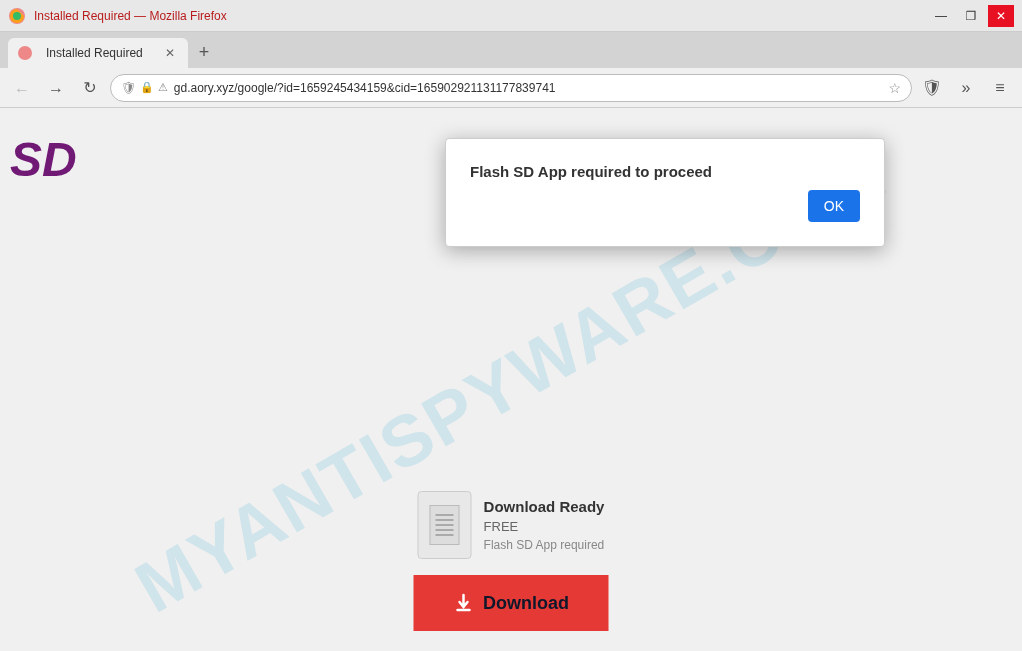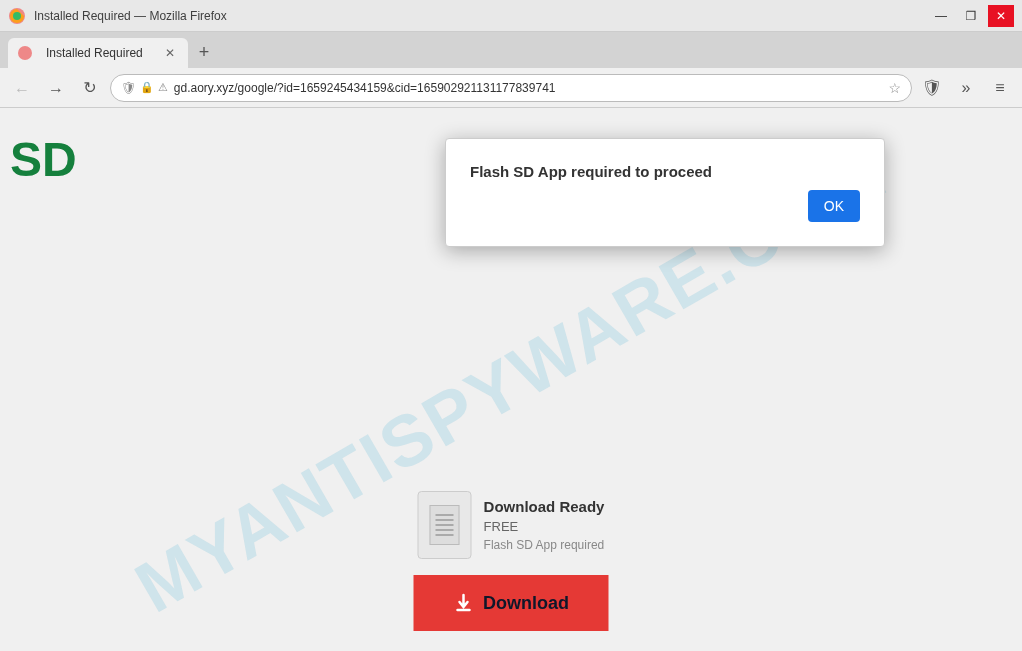--- a/index.html
+++ b/index.html
@@ -28,21 +28,21 @@
       display: flex;
       align-items: center;
       gap: 8px;
     }
     .firefox-icon {
       width: 18px;
       height: 18px;
     }
     .titlebar-title {
       font-size: 12px;
-      color: #404040;
+      color: #b91c1c;
     }
     .titlebar-controls {
       display: flex;
       align-items: center;
       gap: 4px;
     }
     .titlebar-btn {
       width: 26px;
       height: 22px;
       display: flex;
@@ -384,21 +384,21 @@
   <button class="nav-btn">🛡</button>
   <button class="nav-btn">»</button>
   <button class="nav-btn">≡</button>
 </div>
 
 <div class="page-content">
 
   <div class="watermark">MYANTISPYWARE.COM</div>
 
   <div class="sd-logo">
-    <span style="font-size:48px; color:#15803d; ">SD</span>
+    <span style="font-size:48px; color:#701a75; font-style:italic;">SD</span>
   </div>
 
   <div class="download-area">
     <div class="download-info">
       <div class="download-icon-box">
         <div class="file-icon">
           <div class="file-icon-lines">
             <div class="file-icon-line"></div>
             <div class="file-icon-line"></div>
             <div class="file-icon-line"></div>

